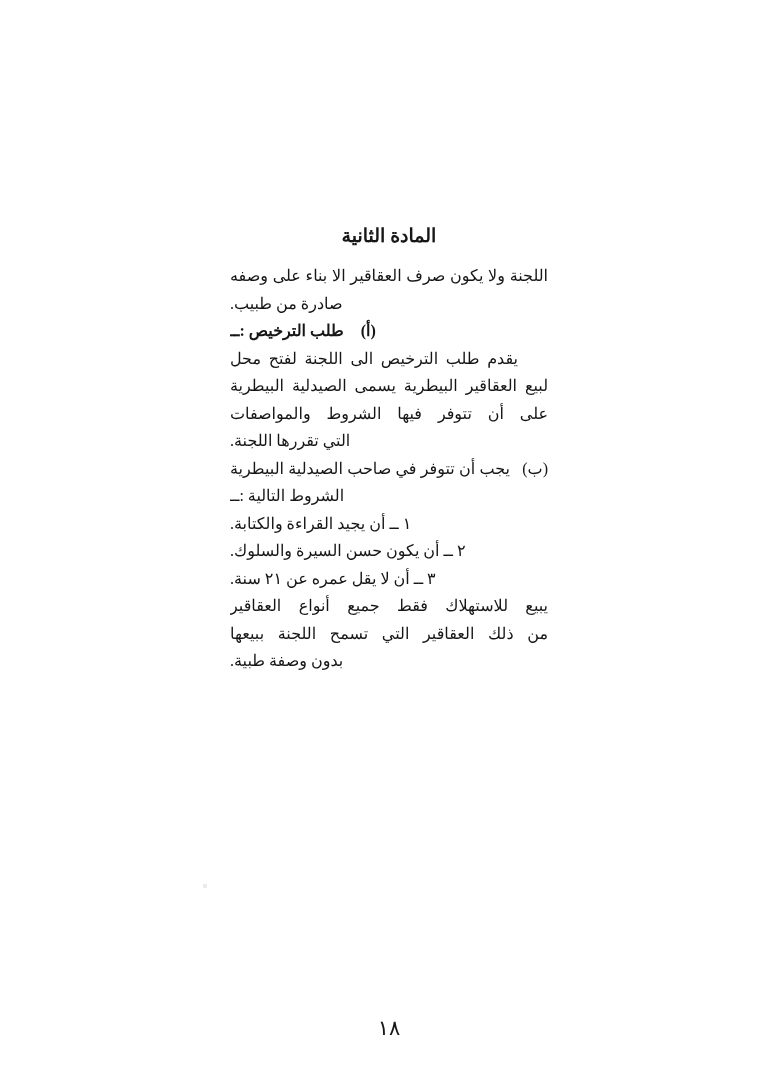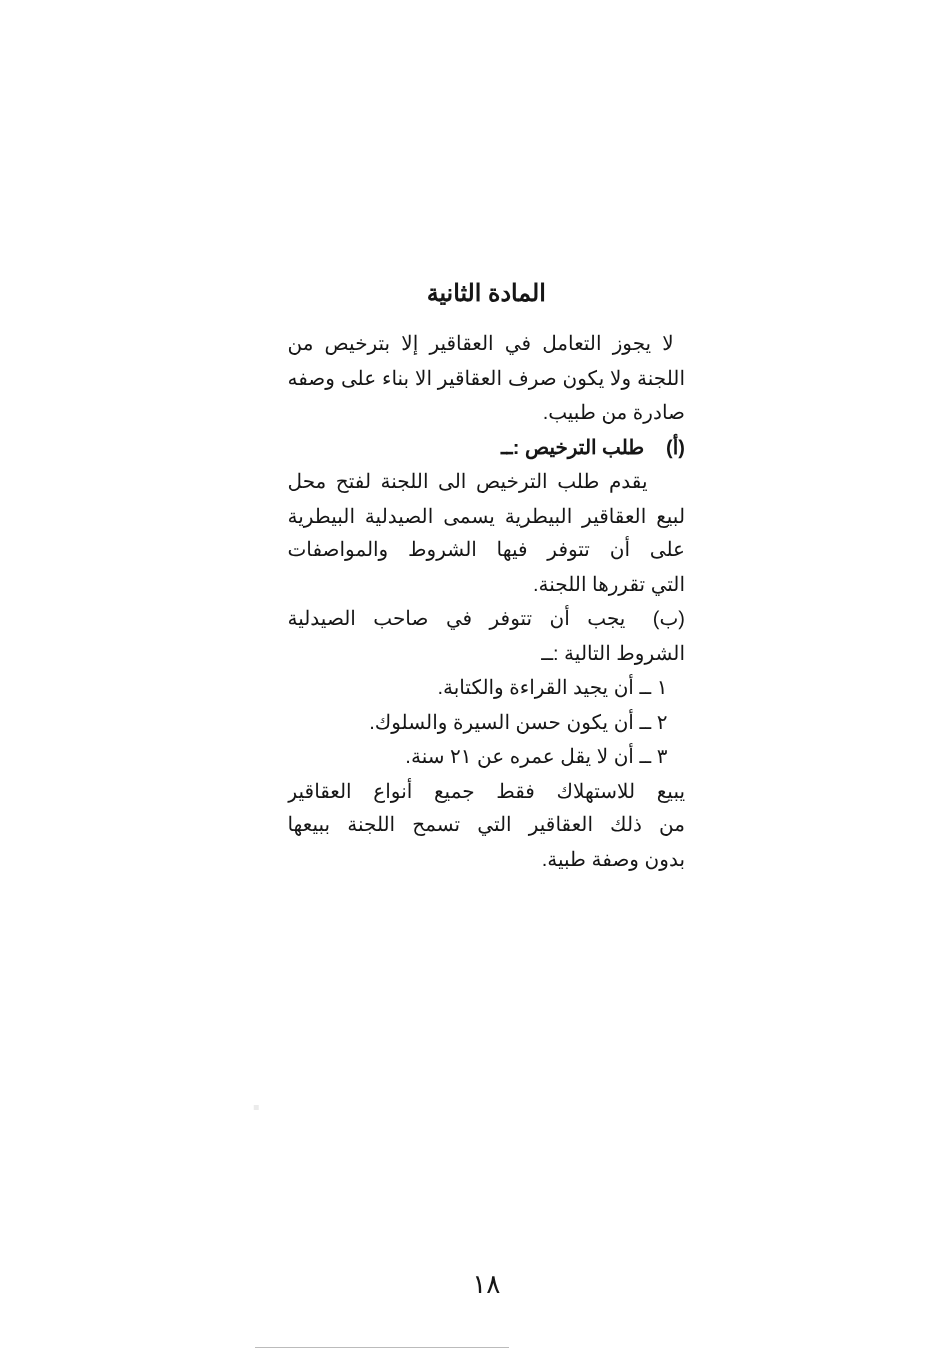--- a/index.html
+++ b/index.html
@@ -2,42 +2,42 @@
 <html lang="ar"><head>
 <meta charset="utf-8">
 <style>
   html,body { margin:0; padding:0; background:#888; }
   .page {
     position:relative;
     width:758px; height:1078px;
     margin:0 auto;
     background:#ffffff;
     color:#161616;
-    font-family:Liberation Sans, sans-serif;
+    font-family:Liberation Serif, serif;
     overflow:hidden;
   }
   .col {
     position:absolute;
     left:230px; top:222px; width:318px;
     direction:rtl;
   }
   .heading {
     margin:0;
     font-size:19px;
     font-weight:bold;
     line-height:28px;
     text-align:center;
     letter-spacing:0.2px;
   }
   .block { margin:0; }
   .line {
     font-size:16px;
     line-height:27.5px;
     height:27.5px;
-    text-align:right;
+    text-align:left;
     overflow:hidden;
     white-space:normal;
   }
   .j { text-align:justify; text-align-last:justify; }
   .indent-sm { padding-right:9px; }
   .indent-md { padding-right:30px; }
   .item { padding-right:14px; }
   .m-after-h1 { margin-top:12px; }
   .m-before-h2 { margin-top:18px; }
   .m-before-secA { }
@@ -64,21 +64,20 @@
 </head>
 <body>
 
 <div class="page">
 
   <div class="col">
 
     <h2 class="heading">المادة الثانية</h2>
 
     <div class="block m-after-h1">
-      <div class="line j indent-sm">لا يجوز التعامل في العقاقير إلا بترخيص من</div>
       <div class="line j">اللجنة ولا يكون صرف العقاقير الا بناء على وصفه</div>
       <div class="line">صادرة من طبيب.</div>
     </div>
 
 
     <div class="block m-before-secA">
       <div class="line">
         <span class="marker marker-gap bold">(أ)</span>
         <span class="sec-title">طلب الترخيص :ــ</span>
       </div>

